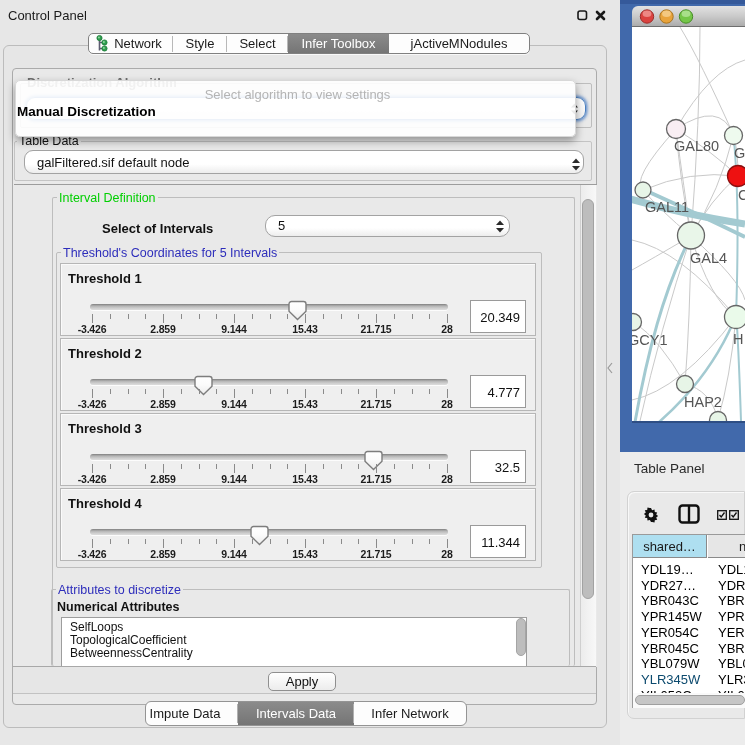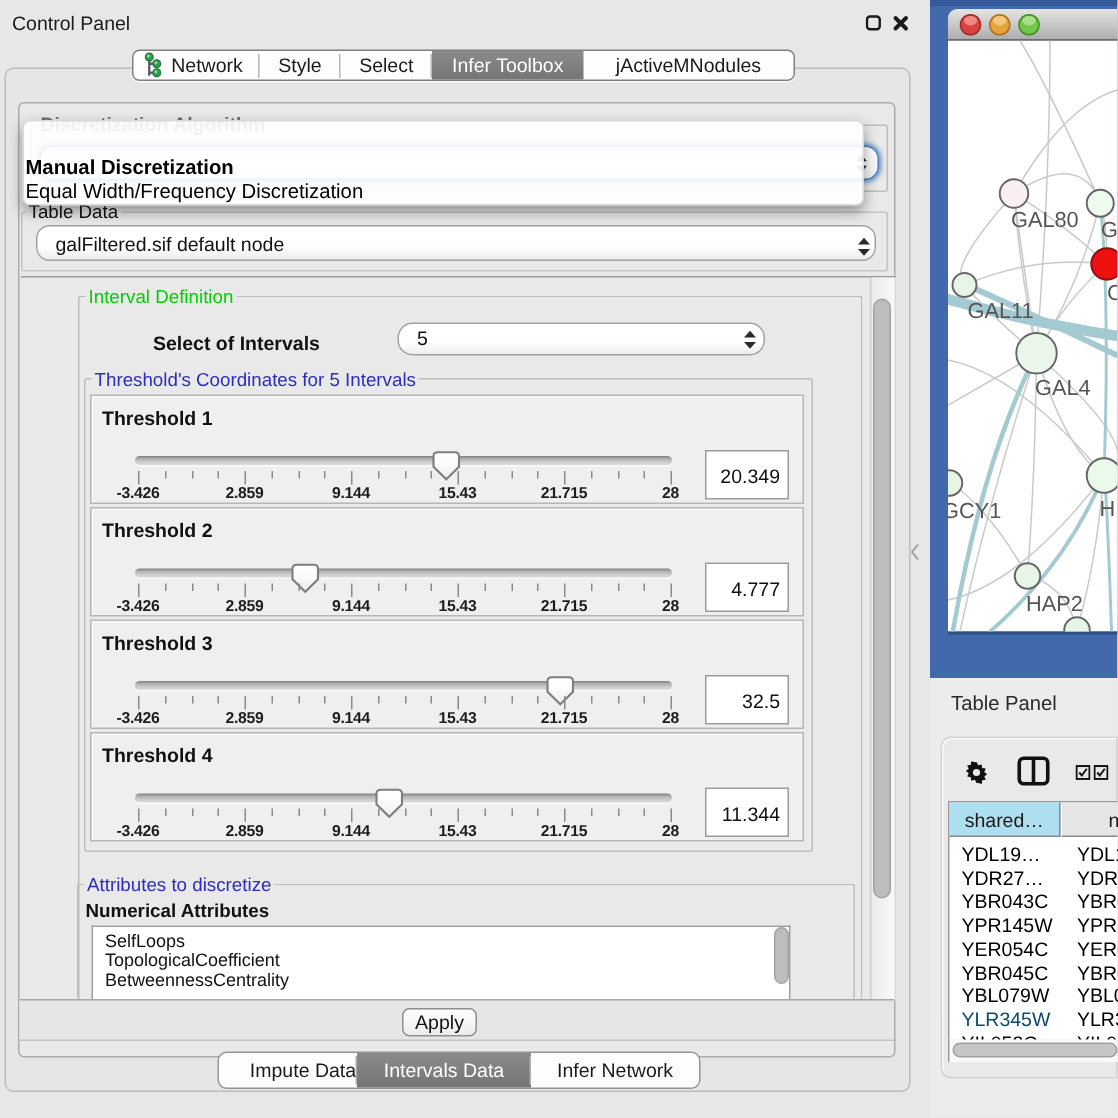--- a/index.html
+++ b/index.html
@@ -20,21 +20,21 @@
 #combo2{position:absolute;left:24px;top:150px;width:560px;height:24px;border-radius:9px;background:linear-gradient(180deg,#ffffff 60%,#ededed);border:1px solid #a3a3a3;font-size:13px;color:#111;line-height:23px;padding-left:12px;}
 .tpanel{position:absolute;left:60px;width:476px;height:73px;background:#efefef;border:1px solid #b6b6b6;box-shadow:inset 1px 1px 0 #fafafa;}
 .tname{position:absolute;left:68px;font-size:13px;font-weight:bold;color:#111;}
 .track{position:absolute;left:90px;width:358px;height:6px;border-radius:3px;background:linear-gradient(180deg,#7f7f7f 0%,#b5b5b5 35%,#cecece 70%,#dddddd 100%);box-shadow:0 1px 0 rgba(255,255,255,.8);}
 .tick{position:absolute;width:1px;background:#8a8a8a;}
 .tlab{position:absolute;width:60px;text-align:center;font-size:10.5px;font-weight:bold;color:#1c1c1c;letter-spacing:-0.2px;}
 .vbox{position:absolute;left:470px;width:56px;height:33px;background:#fff;border:1px solid #9a9a9a;}
 .vbox span{position:absolute;right:5px;top:9px;font-size:13px;color:#111;}
 .blue{color:#2d2dbb;}
 #list{position:absolute;left:61px;top:617px;width:466px;height:49px;background:#fff;border:1px solid #9d9d9d;border-bottom:none;font-size:12px;color:#111;}
-#applybtn{position:absolute;left:268px;top:672px;width:50px;height:19px;border:1px solid #8f8f8f;border-radius:5px;background:linear-gradient(180deg,#ffffff,#ececec);text-align:center;font-size:13px;line-height:17px;color:#111;}
+#applybtn{position:absolute;left:268px;top:672px;width:68px;height:19px;border:1px solid #8f8f8f;border-radius:5px;background:linear-gradient(180deg,#ffffff,#ececec);text-align:center;font-size:13px;line-height:17px;color:#111;}
 #btabs{position:absolute;left:145px;top:701px;width:322px;height:25px;background:#fdfdfd;border:1px solid #949494;border-radius:6px;}
 .btseg{position:absolute;top:0;height:23px;line-height:23px;text-align:center;font-size:13px;color:#1a1a1a;}
 #popup{position:absolute;left:15px;top:80px;width:561px;height:57px;background:rgba(255,255,255,0.90);border:1px solid #d8d8d8;border-radius:5px;box-shadow:0 4px 9px rgba(0,0,0,0.38);}
 #rightside{position:absolute;left:620px;top:0;width:125px;height:745px;background:#ececec;}
 </style></head><body>
 <svg width="0" height="0" style="position:absolute">
     <defs>
 <linearGradient id="thg" x1="0" y1="0" x2="0" y2="1">
 <stop offset="0" stop-color="#ffffff"></stop>
         <stop offset="0.45" stop-color="#fbfbfb"></stop>
@@ -249,32 +249,32 @@
 <div class="gbox" style="left:51px;top:589px;width:519px;height:77px;border-bottom:none"></div>
 <div class="gttl blue" style="left:56px;top:583px">Attributes to discretize</div>
 <div class="abs" style="left:57px;top:600px;font-size:12.5px;font-weight:bold;color:#111">Numerical Attributes</div>
 <div id="list">
     <div style="padding:3px 0 0 8px;line-height:13px">SelfLoops<br>TopologicalCoefficient<br>BetweennessCentrality</div>
   </div>
 <div class="abs" style="left:516px;top:618px;width:10px;height:38px;background:#bdbdbd;border:1px solid #a5a5a5;border-radius:5px"></div>
 <div class="abs" style="left:13px;top:666px;width:583px;height:28px;border-top:1px solid #a8a8a8;border-bottom:1px solid #c2c2c2;background:#e6e6e6"></div>
 <div id="applybtn">Apply</div>
 <div id="btabs"></div>
-<div class="btseg" style="left:146px;top:702px;width:92px;border-radius:5px 0 0 5px;padding-left:20px;">Impute Data</div>
+<div class="btseg" style="left:129px;top:702px;width:92px;border-radius:5px 0 0 5px;padding-left:20px;">Impute Data</div>
 <div class="btseg" style="left:238px;top:702px;width:116px;background:linear-gradient(180deg,#8b8b8b,#757575);color:#fff;">Intervals Data</div>
 <div class="btseg" style="left:354px;top:702px;width:112px;border-radius:0 5px 5px 0;">Infer Network</div>
 <div class="abs" style="left:237px;top:704px;width:1px;height:19px;background:#b0b0b0"></div>
 <div class="abs" style="left:353px;top:704px;width:1px;height:19px;background:#b0b0b0"></div>
 <div class="abs" style="left:0;top:733px;width:620px;height:12px;background:#e7e7e7"></div>
 <svg class="abs" style="left:606px;top:362px" width="8" height="12">
     <path d="M6 1 L2 6 L6 11" stroke="#9a9a9a" stroke-width="1.2" fill="none"></path>
   </svg>
 <div id="popup">
+<div class="abs" style="left:0;top:6px;width:563px;text-align:center;font-size:13px;color:#b4b4b4">Select algorithm to view settings</div>
 <div class="abs" style="left:1px;top:23px;font-size:13.5px;font-weight:bold;color:#000">Manual Discretization</div>
-<div class="abs" style="left:1px;top:39px;font-size:13.5px;color:#000">Equal Width/Frequency Discretization</div>
 </div>
 <div id="rightside"></div>
 <svg class="abs" style="left:620px;top:0" width="125" height="452" viewBox="0 0 125 452">
 <defs>
 <linearGradient id="tbg" x1="0" y1="0" x2="0" y2="1">
 <stop offset="0" stop-color="#e3e3e3"></stop>
         <stop offset="0.5" stop-color="#c9c9c9"></stop>
         <stop offset="1" stop-color="#a9a9a9"></stop>
 </linearGradient>
 </defs>

